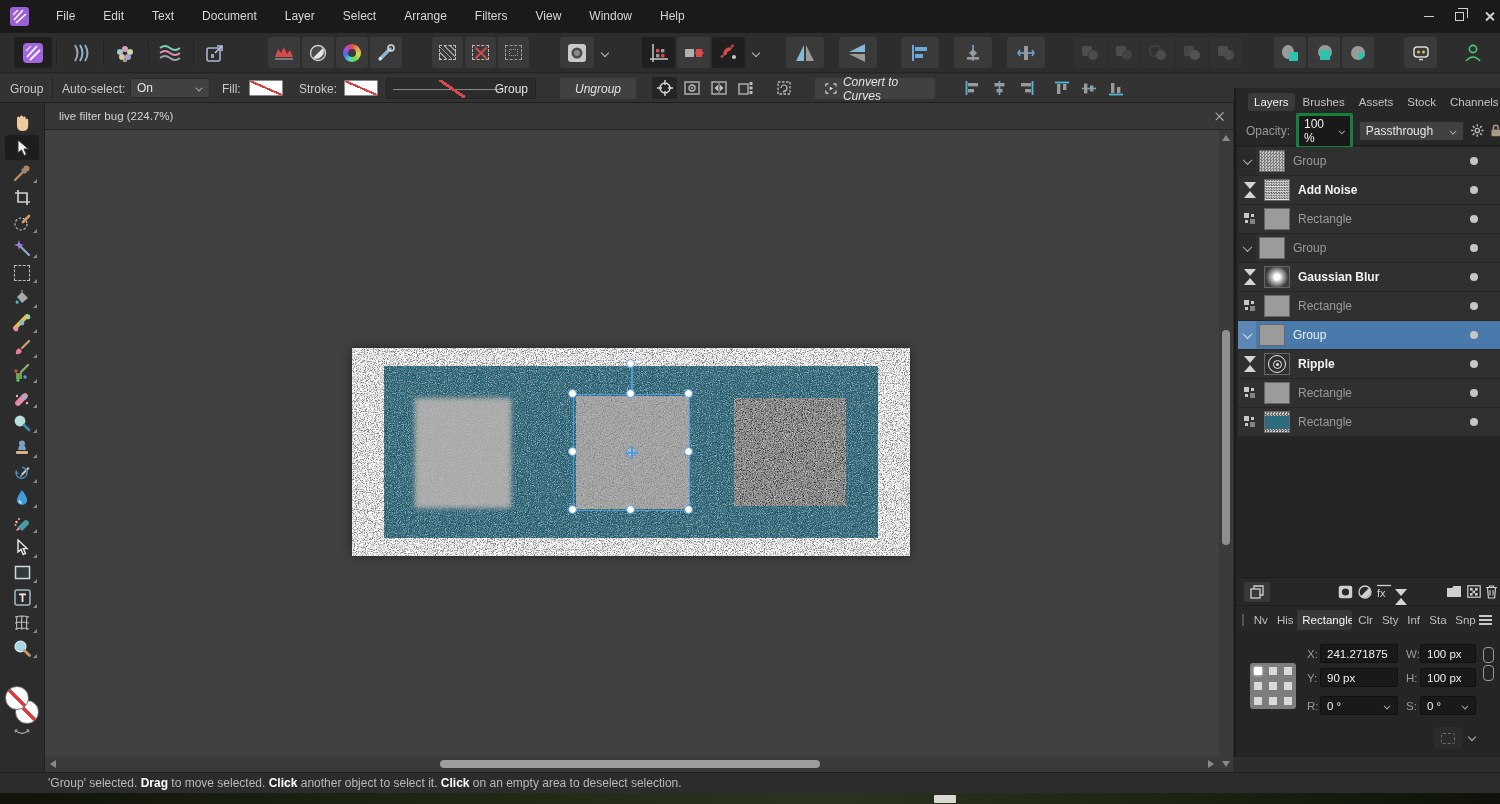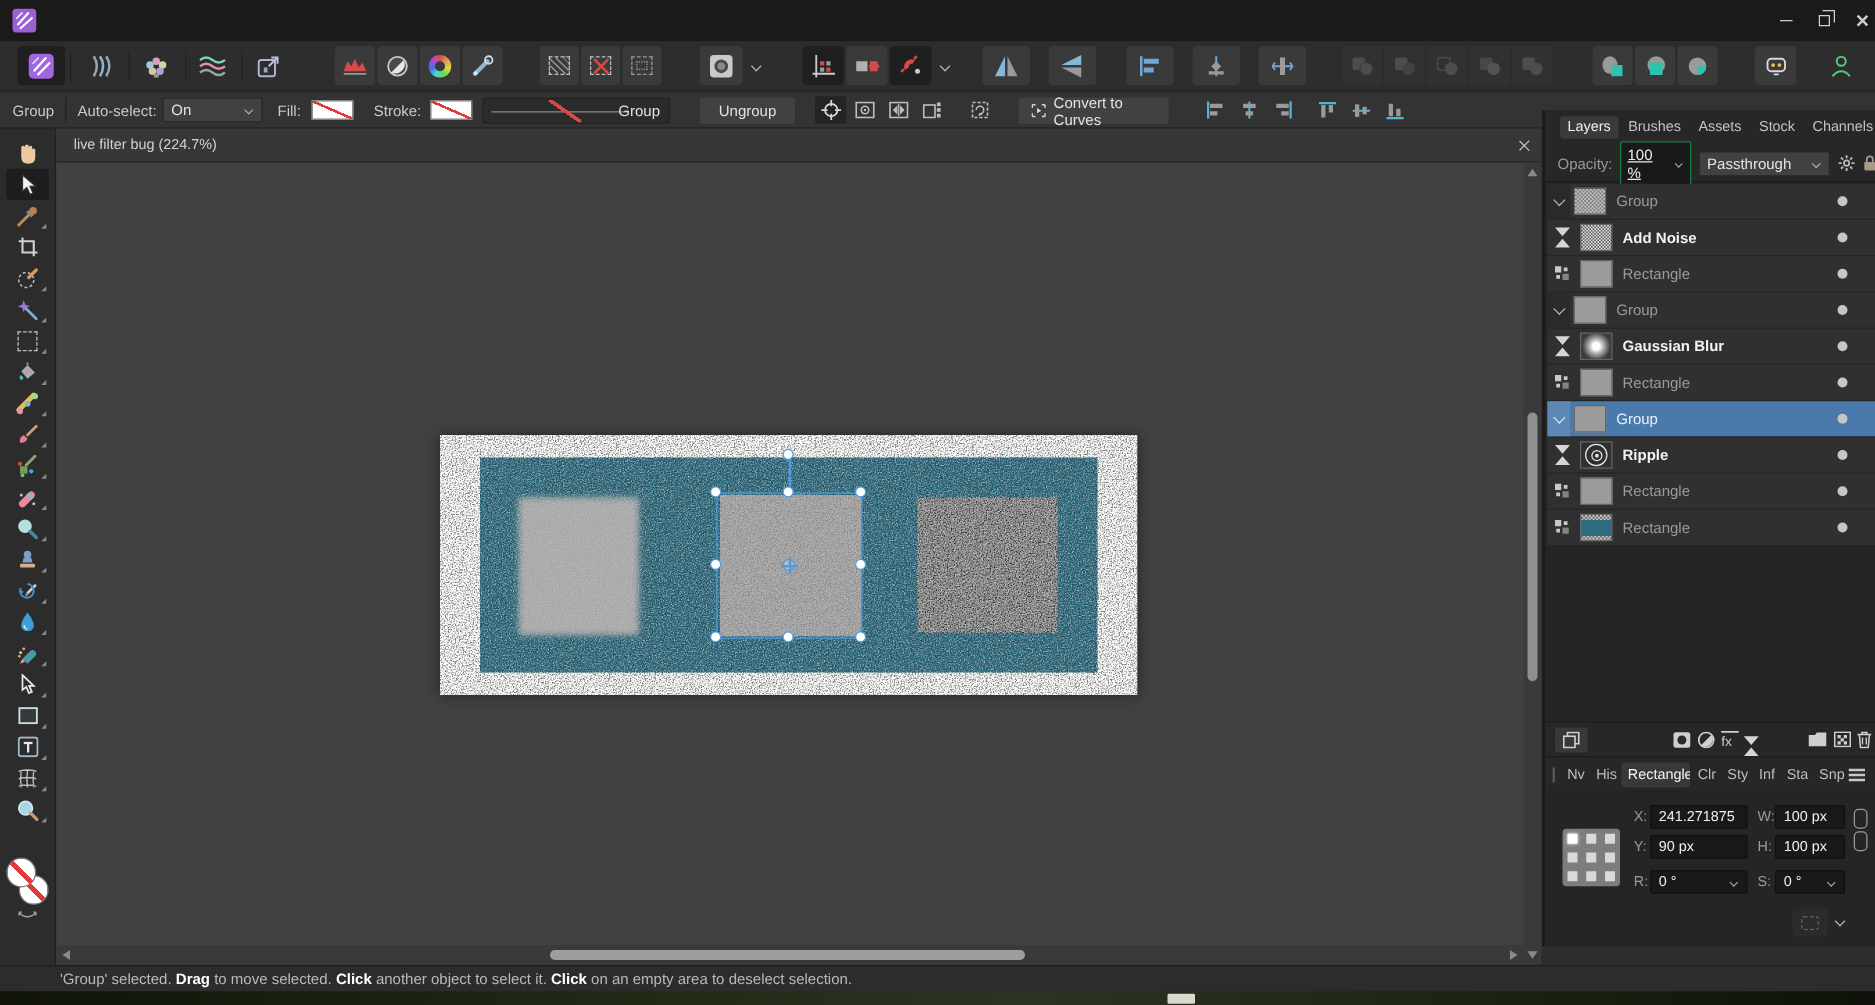--- a/index.html
+++ b/index.html
@@ -38,21 +38,21 @@
   .redx::before { transform:rotate(45deg);} .redx::after { transform:rotate(-45deg);}
   .cornerbox { border:1px dashed #9a9a9a; }
   .cornerbox::before { content:""; position:absolute; inset:3px; border:1px dotted #9a9a9a; }
 
   
   .ctxbar { left:0; top:74px; width:1500px; height:29px; background:#333; border-bottom:1px solid #1e1e1e; }
   .ctxlabel { color:#c9c9c9; font-size:12px; line-height:20px; }
   .dropdown { background:#414141; border:1px solid #2a2a2a; border-radius:2px; height:20px; display:flex; align-items:center; padding:0 6px; color:#e4e4e4; gap:6px; }
   .dropdown .chev { margin-left:auto; transform:scale(.85); }
   .swatch { width:34px; height:16px; border:1px solid #888; background:linear-gradient(to top right,#fff 46%,#e03a3a 46%,#e03a3a 54%,#fff 54%); border-radius:1px; }
-  .ctx-btn { background:#414141; border-radius:2px; height:21px; display:flex; align-items:center; justify-content:center; color:#e2e2e2; padding:0 10px; }
+  .ctx-btn { background:#414141; border-radius:2px; height:21px; display:flex; align-items:center; justify-content:center; color:#e2e2e2; padding:0 10px;font-style:italic; }
   .icbtn { width:25px; height:22px; border-radius:2px; display:flex; align-items:center; justify-content:center; }
   .icbtn.active { background:#242424; }
 
   
   .tools { left:0; top:103px; width:45px; height:669px; background:#2c2c2c; border-right:1px solid #1f1f1f; }
   .tool { position:absolute; left:5px; width:34px; height:25px; display:flex; align-items:center; justify-content:center; border-radius:3px; }
   .tool.sel { background:#1d1d1d; }
   .tool.fly::after { content:""; position:absolute; right:2px; bottom:2px; border-left:4px solid transparent; border-bottom:4px solid #8a8a8a; }
   .colorwell { position:absolute; width:24px; height:24px; border-radius:50%; border:1px solid #777; background:linear-gradient(to top right,#fff 44%,#e03a3a 44%,#e03a3a 56%,#fff 56%); }
 
@@ -85,21 +85,21 @@
 
   
   .rpanel { left:1234px; top:88px; width:266px; height:669px; background:#252525; border-left:2px solid #1a1a1a; }
   .ptabs { position:absolute; left:0; top:0; width:266px; height:28px; display:flex; align-items:center; gap:2px; padding-left:6px; background:#272727; }
   .ptab { padding:3px 6px; font-size:11.5px; color:#c3c3c3; border-radius:3px; }
   .ptab.active { background:#3a3a3a; color:#f0f0f0; }
   .hamburger { width:13px; height:10px; border-top:2px solid #c9c9c9; border-bottom:2px solid #c9c9c9; position:relative; }
   .hamburger::before { content:""; position:absolute; left:0; top:2.5px; width:13px; height:2px; background:#c9c9c9; }
   .handlebar { width:2px; height:12px; background:#555; margin-right:4px; }
   .oprow { position:absolute; left:0; top:28px; width:266px; height:30px; display:flex; align-items:center; padding-left:10px; gap:6px; background:#272727; border-bottom:1px solid #1d1d1d; }
-  .darkfield { background:#191919; border:1px solid #15803d; border-radius:2px; height:36px; display:flex; align-items:center; padding:0 5px; color:#efefef; gap:5px;text-decoration:underline; }
+  .darkfield { background:#191919; border:3px solid #15803d; border-radius:2px; height:36px; display:flex; align-items:center; padding:0 5px; color:#efefef; gap:5px; }
 
   .lrow { position:absolute; left:2px; width:262px; height:28px; background:#303030; display:flex; align-items:center; }
   .lrow.selrow { background:#4a7aac; }
   .lrow .lbl { font-size:12px; color:#9a9a9a; }
   .lrow .lbl.bright { color:#f2f2f2; font-weight:bold; }
   .lrow.selrow .lbl { color:#eaf1f8; }
   .chevcell { width:18px; height:28px; display:flex; align-items:center; justify-content:center; background:#2a2a2a; }
   .selrow .chevcell { background:#5d88b5; }
   .rowchev { width:7px; height:7px; border-right:1.4px solid #bbb; border-bottom:1.4px solid #bbb; transform:rotate(45deg) translate(-1px,-1px); }
   .selrow .rowchev { border-color:#dfe9f3; }
@@ -152,20 +152,33 @@
 
 <div class="app">
 
   <div class="abs titlebar">
     <div class="abs app-logo">
       <svg width="19" height="19" viewBox="0 0 19 19">
           <path d="M4 13 L13 3" stroke="#fff" stroke-width="1.6"></path>
           <path d="M6 16 L16 7" stroke="#fff" stroke-width="1.6"></path>
           <path d="M3 8 L8 3" stroke="#fff" stroke-width="1.2"></path>
         </svg>
+    </div>
+    <div class="abs menus">
+      <span class="menu-item">File</span>
+      <span class="menu-item">Edit</span>
+      <span class="menu-item">Text</span>
+      <span class="menu-item">Document</span>
+      <span class="menu-item">Layer</span>
+      <span class="menu-item">Select</span>
+      <span class="menu-item">Arrange</span>
+      <span class="menu-item">Filters</span>
+      <span class="menu-item">View</span>
+      <span class="menu-item">Window</span>
+      <span class="menu-item">Help</span>
     </div>
     <div class="abs win-btn wmin">
         <i></i>
       </div>
     <div class="abs win-btn wres">
         <i></i>
       </div>
     <div class="abs win-btn wcls">
         <i></i>
       </div>

